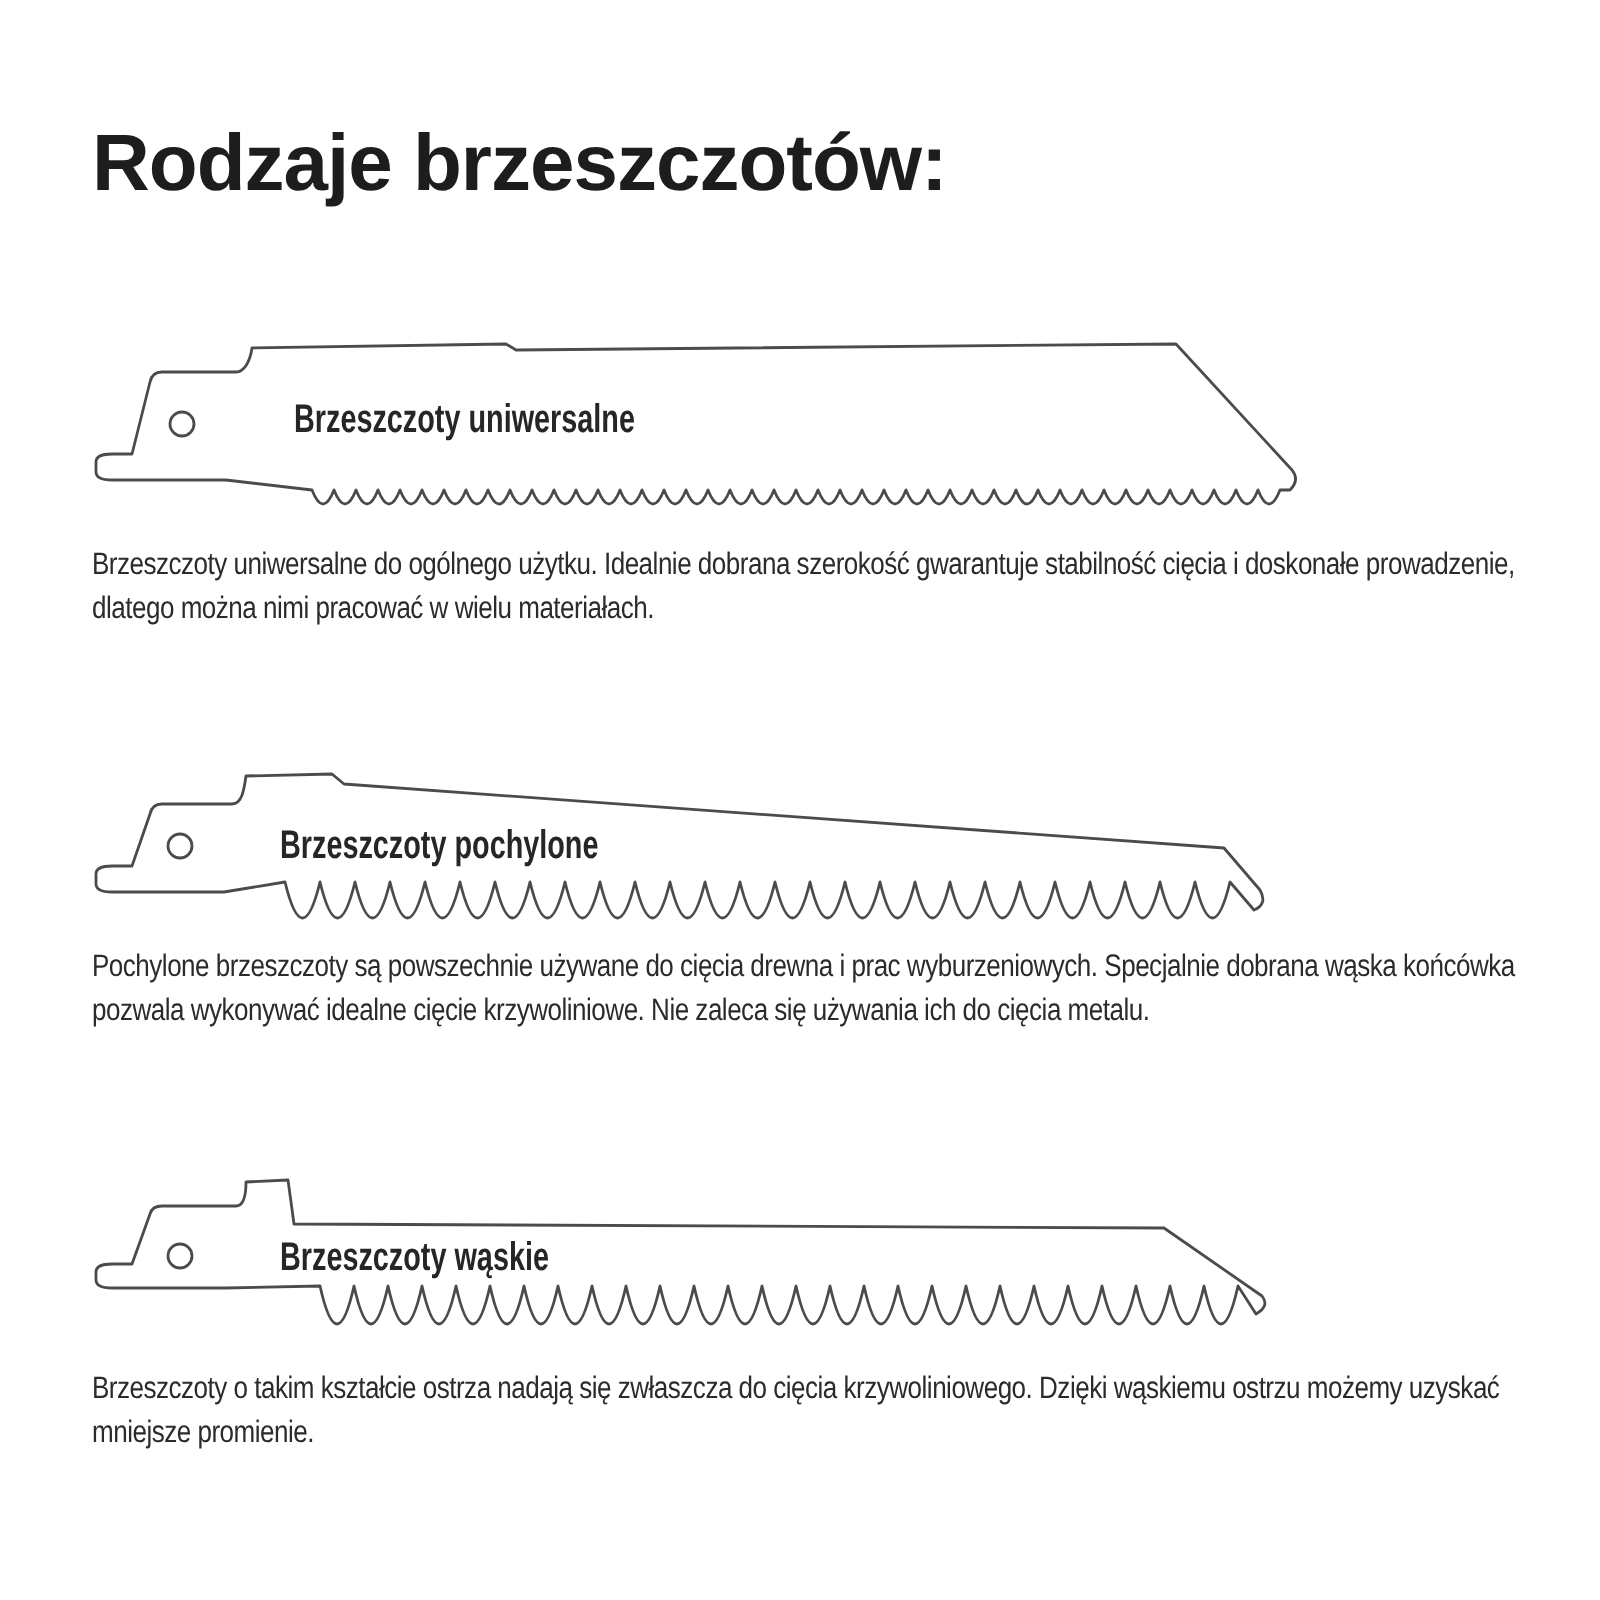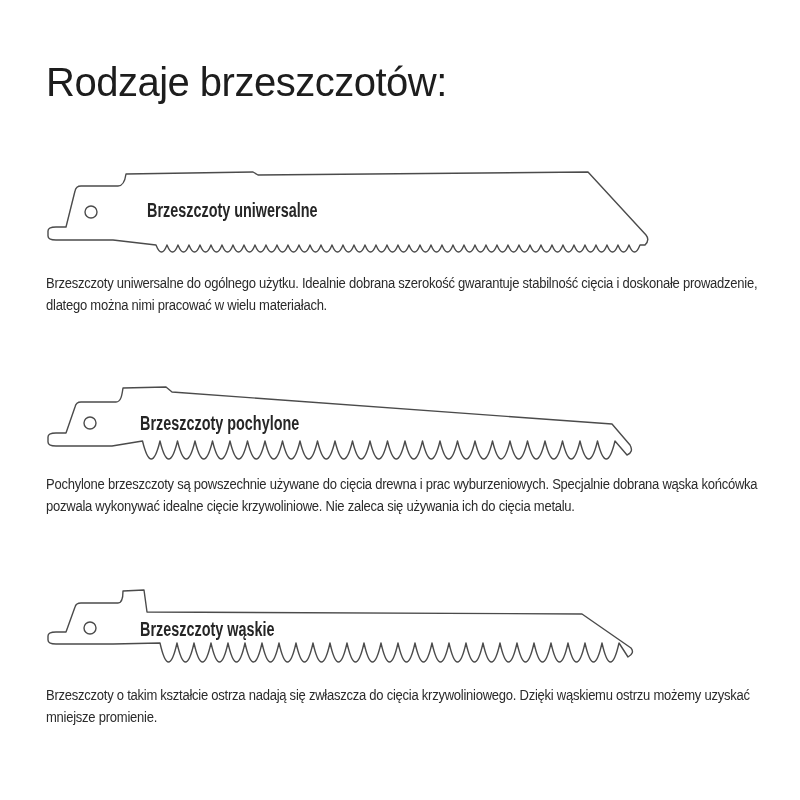--- a/index.html
+++ b/index.html
@@ -8,21 +8,21 @@
     --body_text:#2b2b2b;
     --label_text:#262626;
     --blade_outline:#4b4b4b;
   }
   *{margin:0;padding:0;box-sizing:border-box;}
   html,body{width:800px;height:800px;background:var(--background);overflow:hidden;}
   body{font-family:"Liberation Sans",sans-serif;position:relative;}
   .page{position:absolute;inset:0;}
   .page-title{
     position:absolute;left:46px;top:60px;
-    font-size:40px;font-weight:400;line-height:1.1;
+    font-size:40px;font-weight:700;line-height:1.1;
     letter-spacing:-0.5px;color:var(--title_text);white-space:nowrap;
   }
   .blade-svg{position:absolute;left:0;width:800px;height:105px;display:block;}
   .blade-svg path,.blade-svg circle{
     fill:#ffffff;stroke:var(--blade_outline);stroke-width:1.4;
     stroke-linejoin:round;stroke-linecap:round;
   }
   .svg-1{top:160px;}
   .svg-2{top:375px;}
   .svg-3{top:580px;}

